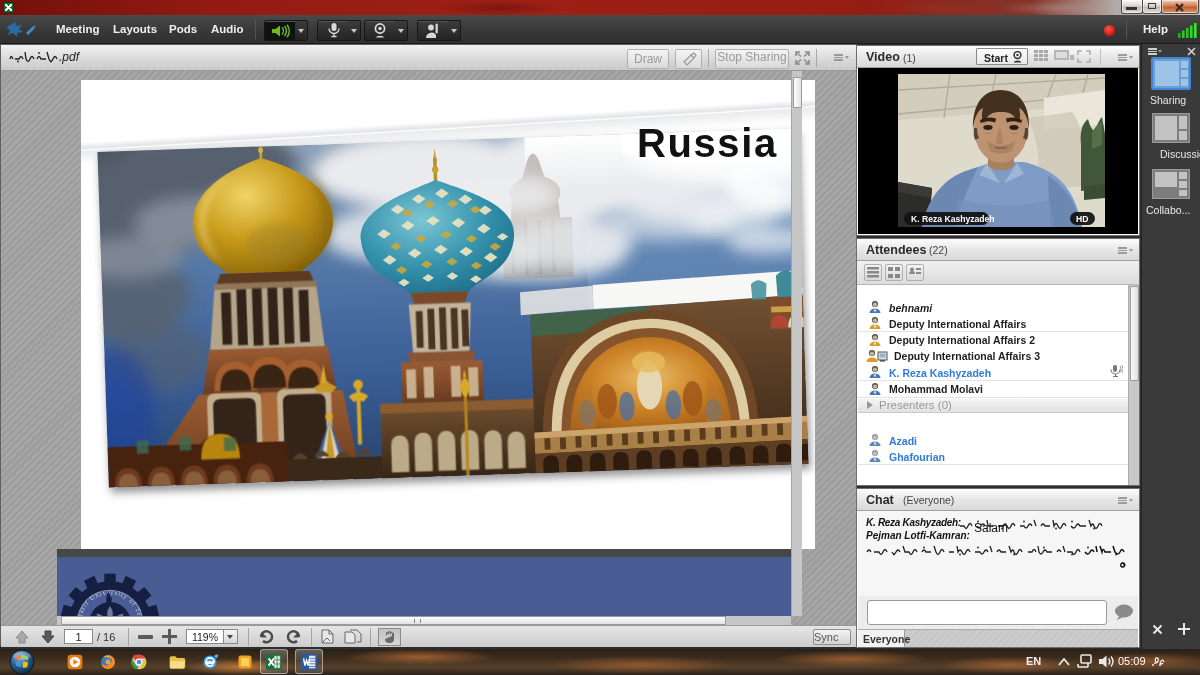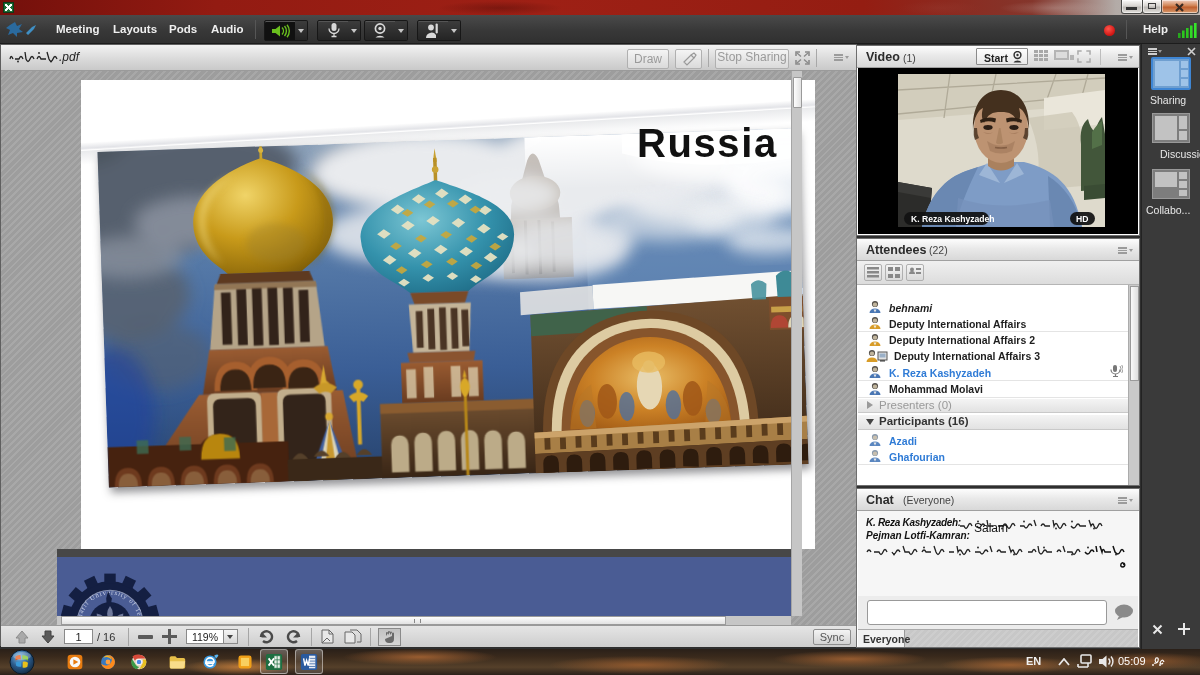--- a/index.html
+++ b/index.html
@@ -619,21 +619,21 @@
       <svg class="abs" style="left:343px;top:3px" width="18" height="15">
           <path d="M1 3 h7 l3 3 v8 h-10 z" fill="#e8e8e8" stroke="#666"></path>
           <path d="M6 1 h7 l4 4 v8 h-4" fill="none" stroke="#666"></path>
         </svg>
       <div class="abs" style="left:369px;top:2px;width:1px;height:18px;background:#a5a5a5;"></div>
       <div class="abs" style="left:377px;top:2px;width:23px;height:18px;background:linear-gradient(#c2c2c2,#d6d6d6);border:1px solid #8a8a8a;box-sizing:border-box;">
         <svg width="13" height="13" style="margin:1px 0 0 4px" viewBox="0 0 13 13">
             <path d="M3 6 V3 a1 1 0 0 1 2 0 M5 5 V2 a1 1 0 0 1 2 0 M7 5 V2.6 a1 1 0 0 1 2 0 M9 6 V3.6 a1 1 0 0 1 2 0 V9 a4 4 0 0 1 -4 4 h-1 a4 4 0 0 1 -4 -4 z" fill="#6a6a6a"></path>
           </svg>
       </div>
-      <div class="abs" style="left:812px;top:3px;width:38px;height:16px;background:linear-gradient(#f4f4f4,#d2d2d2);border:1px solid #8e8e8e;border-radius:2px;box-sizing:border-box;font-size:11px;color:#555;text-align:center;line-height:14px;">Sync</div>
+      <div class="abs" style="left:812px;top:3px;width:38px;height:16px;background:linear-gradient(#f4f4f4,#d2d2d2);border:1px solid #8e8e8e;border-radius:2px;box-sizing:border-box;font-size:11px;color:#555;line-height:14px;">Sync</div>
     </div>
   </div>
 
   <div class="pod" id="video" style="left:856px;top:45px;width:284px;height:191px;">
     <div class="podhead">
       <div class="podtitle">Video</div>
       <div class="abs" style="left:46px;top:6px;font-size:10.5px;color:#444;">(1)</div>
       <div class="abs" style="left:119px;top:2px;width:52px;height:17px;background:linear-gradient(#fefefe,#e8e8e8);border:1px solid #8a8a8a;border-radius:1px;box-sizing:border-box;">
         <span style="position:absolute;left:7px;top:2.5px;font-size:10.5px;font-weight:bold;color:#222;">Start</span>
         <svg width="13" height="12" style="position:absolute;right:3px;top:2px" viewBox="0 0 13 12">
@@ -814,26 +814,20 @@
             <path d="M1.5 13 a5.5 4.6 0 0 1 11 0 z" fill="#4a77b4"></path>
             <path d="M5.5 9.5 l1.5 3 l1.5 -3 z" fill="#e8e8e8"></path>
           </svg>
         <span class="rowname">Mohammad Molavi</span>
       </div>
       <div class="secband" style="top:114px;height:13px;">
         <svg style="position:absolute;left:9px;top:2px" width="6" height="8">
             <path d="M0 0 v8 l6 -4 z" fill="#9a9a9a"></path>
           </svg>
         <span class="sectitle" style="color:#999;font-weight:normal;">Presenters (0)</span>
-      </div>
-      <div class="secband" style="top:130px;height:14px;">
-        <svg style="position:absolute;left:8px;top:4px" width="8" height="6">
-            <path d="M0 0 h8 l-4 6 z" fill="#444"></path>
-          </svg>
-        <span class="sectitle">Participants (16)</span>
       </div>
       <div class="row" style="top:147px;">
         <svg class="pico" style="position:absolute;left:10px;top:1px" width="14" height="14" viewBox="0 0 14 14">
             <circle cx="7" cy="4" r="3.1" fill="#8a9aac"></circle>
             <circle cx="7" cy="4.6" r="2.2" fill="#c8bfae"></circle>
             <path d="M1.5 13 a5.5 4.6 0 0 1 11 0 z" fill="#5b87c0"></path>
             <path d="M5.5 9.5 l1.5 3 l1.5 -3 z" fill="#e8e8e8"></path>
           </svg>
         <span class="rowname" style="color:#2f7bd6;">Azadi</span>
       </div>

